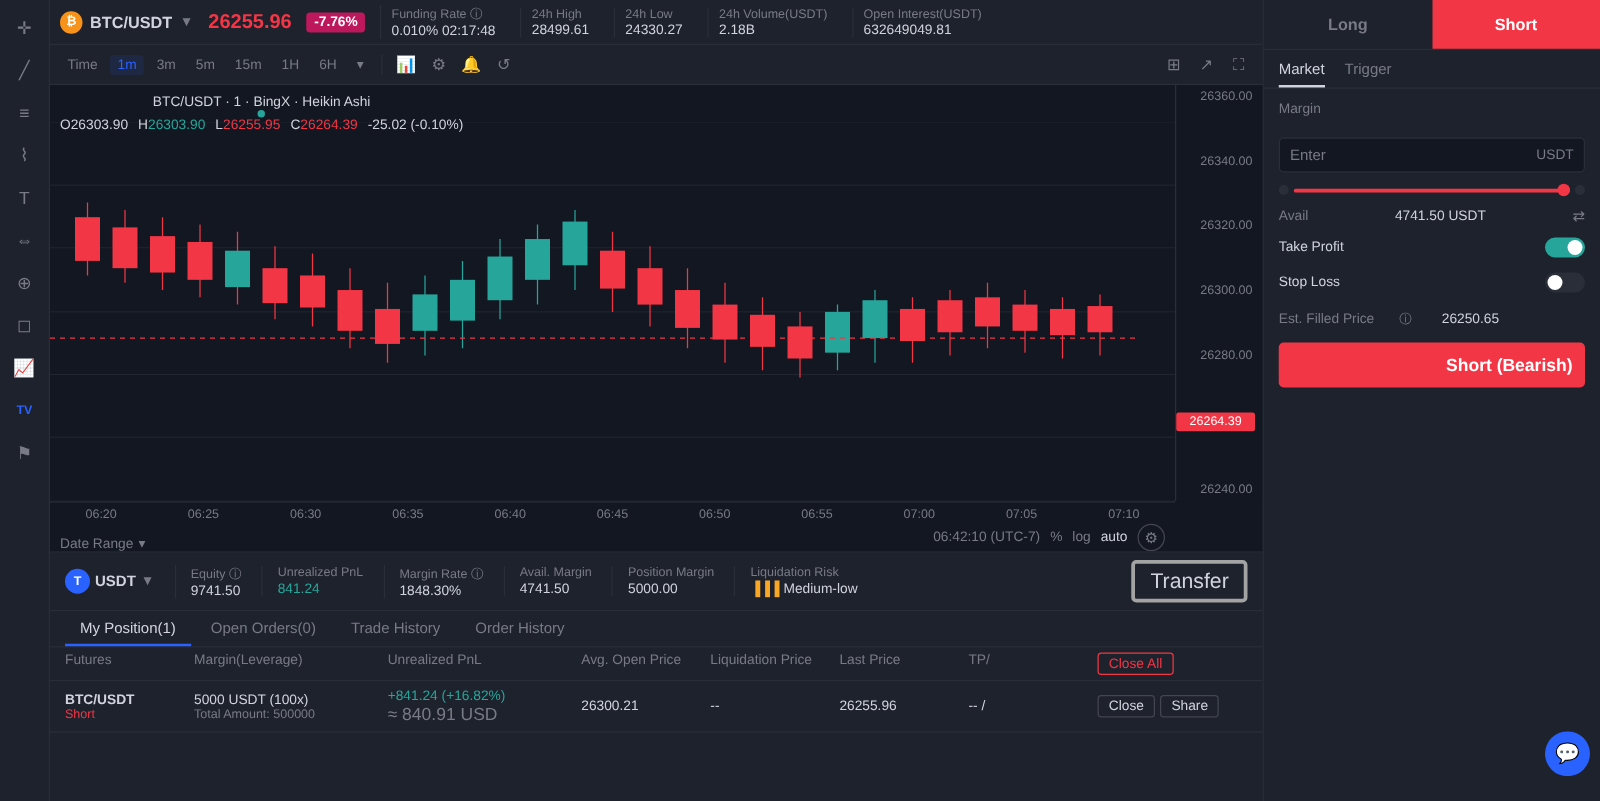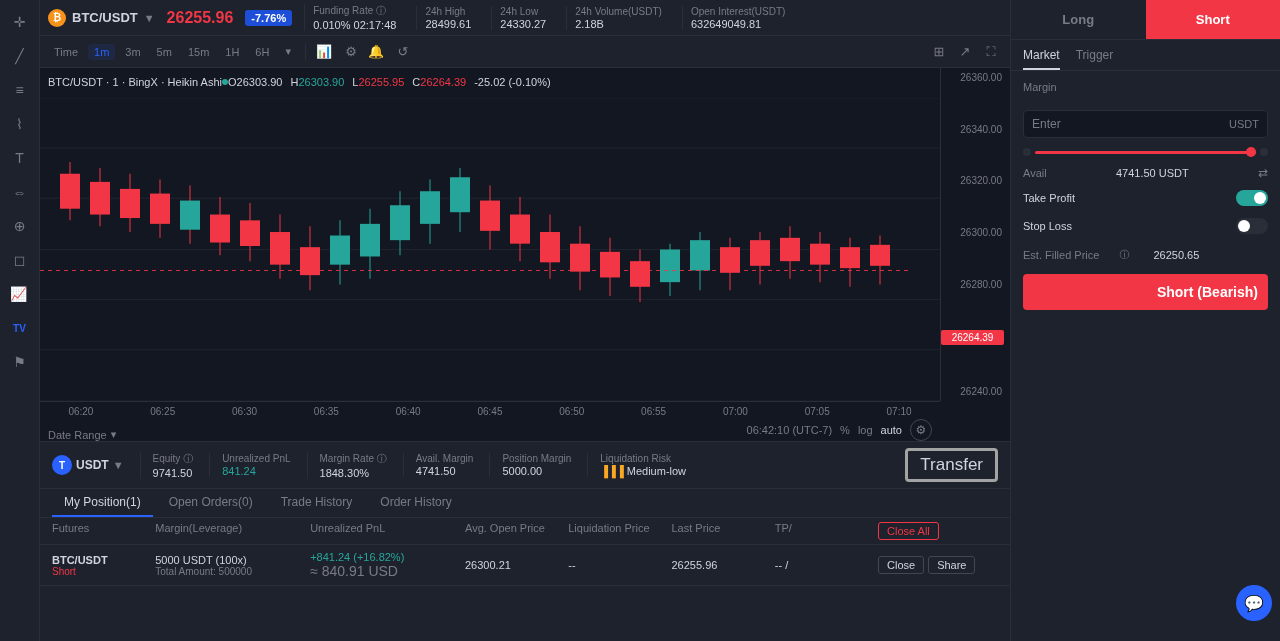--- a/index.html
+++ b/index.html
@@ -79,21 +79,21 @@
       font-weight: bold;
       color: #d1d4dc;
       font-size: 13px;
     }
     .price-main {
       color: #f23645;
       font-size: 16px;
       font-weight: bold;
     }
     .change-badge {
-      background: #1d4ed8;
+      background: #be185d;
       color: white;
       padding: 2px 6px;
       border-radius: 3px;
       font-size: 11px;
       font-weight: bold;
     }
     .stat-item {
       display: flex;
       flex-direction: column;
       gap: 1px;
@@ -134,20 +134,21 @@
     }
     .chart-header-info {
       position: absolute;
       top: 8px;
       left: 8px;
       display: flex;
       align-items: center;
       gap: 0;
       z-index: 10;
       font-size: 11px;
+      flex-direction: column;
     }
     .chart-header-info .green-dot {
       width: 6px; height: 6px; background: #26a69a; border-radius: 50%;
     }
     .ohlc-info { display: flex; gap: 8px; color: #787b86; font-size: 11px; }
     .ohlc-info span { color: #d1d4dc; }
 
     
     .price-scale {
       position: absolute;

